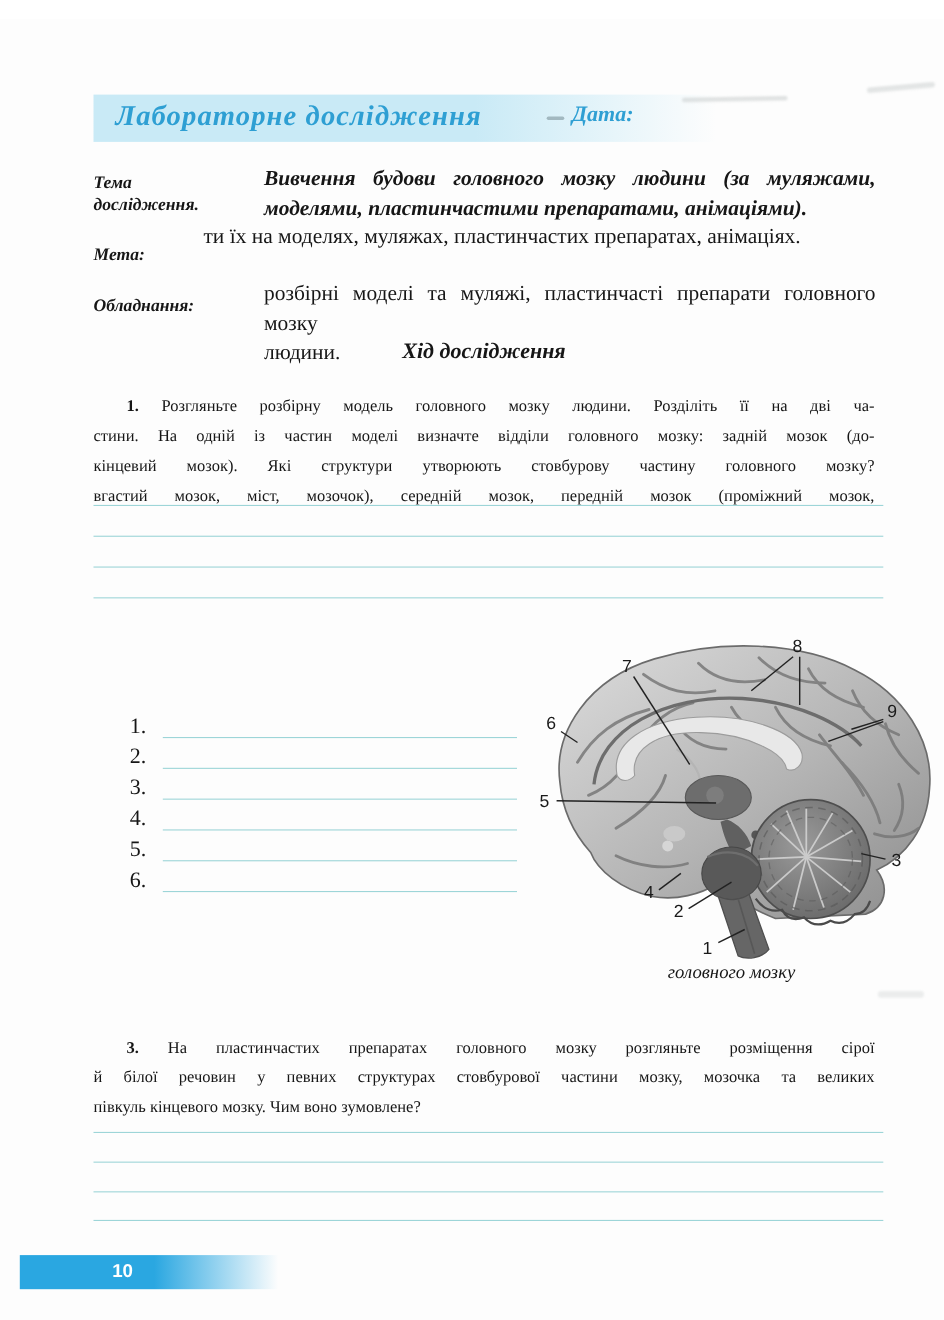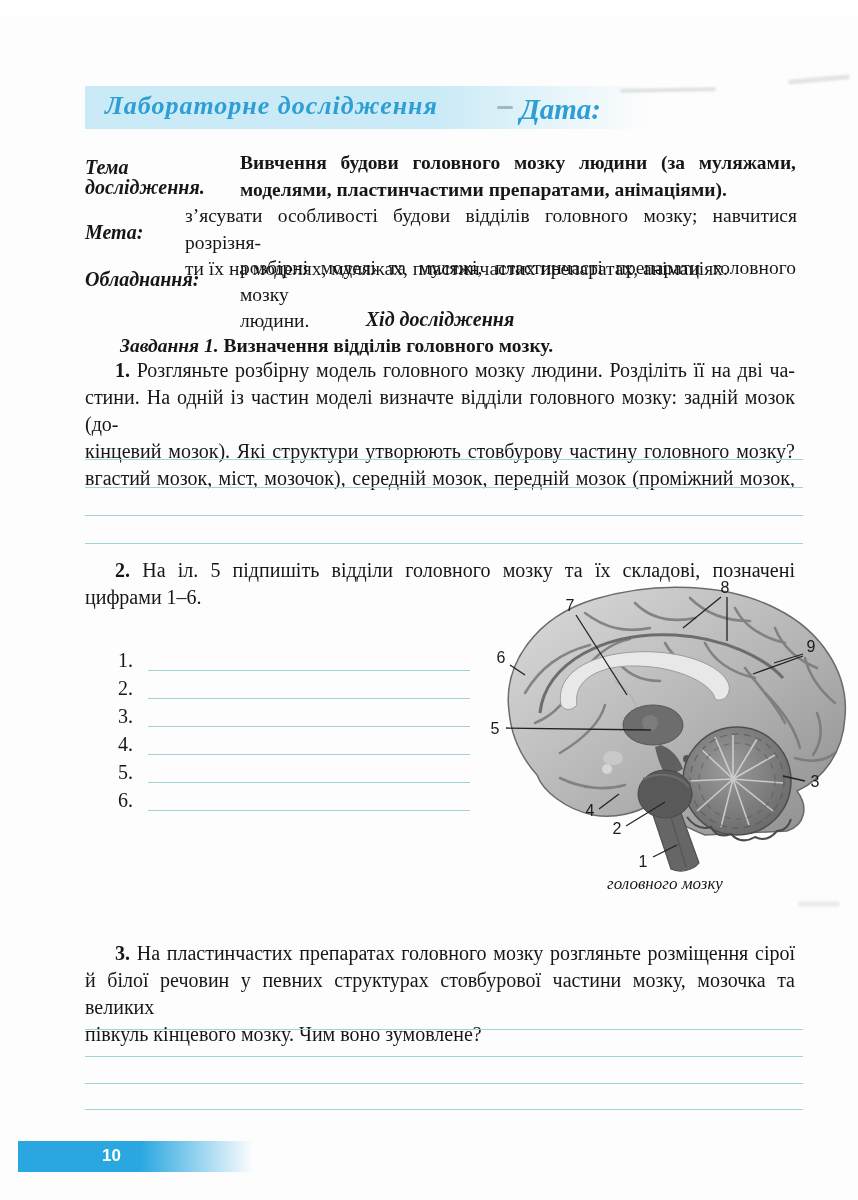--- a/index.html
+++ b/index.html
@@ -16,38 +16,38 @@
     background:linear-gradient(90deg,#c9eaf6 0%,#c9eaf6 60%, rgba(201,234,246,0) 98%);
     display:flex; align-items:center;
   }
   .banner-title{
     position:absolute; left:20px; top:5px;
     font-style:italic; font-weight:bold; font-size:26px; letter-spacing:1px;
     color:#2e9fd3;
   }
   .banner-date{
     position:absolute; left:435px; top:7px;
-    font-style:italic; font-weight:bold; font-size:29px; color:#2e9fd3;
+    font-style:italic; font-weight:bold; font-size:20px; color:#2e9fd3;
   }
   .smudge{background:#c3c8c8; border-radius:3px; filter:blur(1px);}
 
   
-  .flabel{font-style:italic; font-weight:bold; font-size:20px; line-height:20px;}
+  .flabel{font-style:italic; font-weight:bold; font-size:16px; line-height:20px;}
   .ftext{font-size:19.5px; line-height:26.5px;}
   .just{text-align:justify; text-align-last:justify;}
-  .b{font-weight:bold;}
+  .b{font-weight:bold;font-style:italic;}
 
   
   .center-head{font-style:italic; font-weight:bold; font-size:20px; text-align:center;}
   .task-head{font-size:19.5px;}
   .task-head .lbl{font-style:italic; font-weight:bold;}
   .task-head .ttl{font-weight:bold;}
 
   
-  .para{font-size:20px; line-height:27px;}
+  .para{font-size:15px; line-height:27px;}
   .para .tnum{font-weight:bold;}
   .pfirst{text-indent:30px;}
 
   
   .wline{height:0; border-bottom:1.7px solid #9dd5d8;}
 
   
   .ansrow{position:absolute; left:118px; width:352px; height:24px; display:flex; align-items:flex-end;}
   .ansnum{font-size:20px; width:30px; line-height:22px;}
   .ansline{flex:1; height:22px; border-bottom:1.7px solid #9dd5d8;}
@@ -82,53 +82,44 @@
     <div>Тема</div>
     <div>дослідження.</div>
   </div>
   <div class="abs ftext b" style="left:240px; top:133px; width:556px;">
     <div class="just">Вивчення будови головного мозку людини (за муляжами,</div>
     <div>моделями, пластинчастими препаратами, анімаціями).</div>
   </div>
 
   <div class="abs flabel" style="left:85px; top:205px;">Мета:</div>
   <div class="abs ftext" style="left:185px; top:186px; width:612px;">
-    <div class="just">з’ясувати особливості будови відділів головного мозку; навчитися розрізня-</div>
     <div>ти їх на моделях, муляжах, пластинчастих препаратах, анімаціях.</div>
   </div>
 
   <div class="abs flabel" style="left:85px; top:252px;">Обладнання:</div>
   <div class="abs ftext" style="left:240px; top:238px; width:556px;">
     <div class="just">розбірні моделі та муляжі, пластинчасті препарати головного мозку</div>
     <div>людини.</div>
   </div>
 
   <div class="abs center-head" style="left:85px; top:291px; width:710px;">Хід дослідження</div>
 
-  <div class="abs task-head" style="left:120px; top:318px;">
-    <span class="lbl">Завдання 1.</span>
-    <span class="ttl">Визначення відділів головного мозку.</span>
-  </div>
 
   <div class="abs para" style="left:85px; top:340px; width:710px;">
     <div class="just pfirst"><span class="tnum">1.</span> <span>Розгляньте розбірну модель головного мозку людини. Розділіть її на дві ча-</span></div>
     <div class="just">стини. На одній із частин моделі визначте відділи головного мозку: задній мозок (до-</div>
     <div class="just">кінцевий мозок). Які структури утворюють стовбурову частину головного мозку?</div>
     <div class="just">вгастий мозок, міст, мозочок), середній мозок, передній мозок (проміжний мозок,</div>
   </div>
 
   <div class="abs wline" style="left:85px; top:442px; width:718px;"></div>
   <div class="abs wline" style="left:85px; top:470px; width:718px;"></div>
   <div class="abs wline" style="left:85px; top:498px; width:718px;"></div>
   <div class="abs wline" style="left:85px; top:526px; width:718px;"></div>
 
-  <div class="abs para" style="left:85px; top:540px; width:710px;">
-    <div class="just pfirst"><span class="tnum">2.</span> <span>На іл. 5 підпишіть відділи головного мозку та їх складові, позначені</span></div>
-    <div>цифрами 1–6.</div>
-  </div>
 
   <div class="ansrow" style="top:630px;">
     <span class="ansnum">1.</span>
     <span class="ansline"></span>
   </div>
   <div class="ansrow" style="top:658px;">
     <span class="ansnum">2.</span>
     <span class="ansline"></span>
   </div>
   <div class="ansrow" style="top:686px;">

